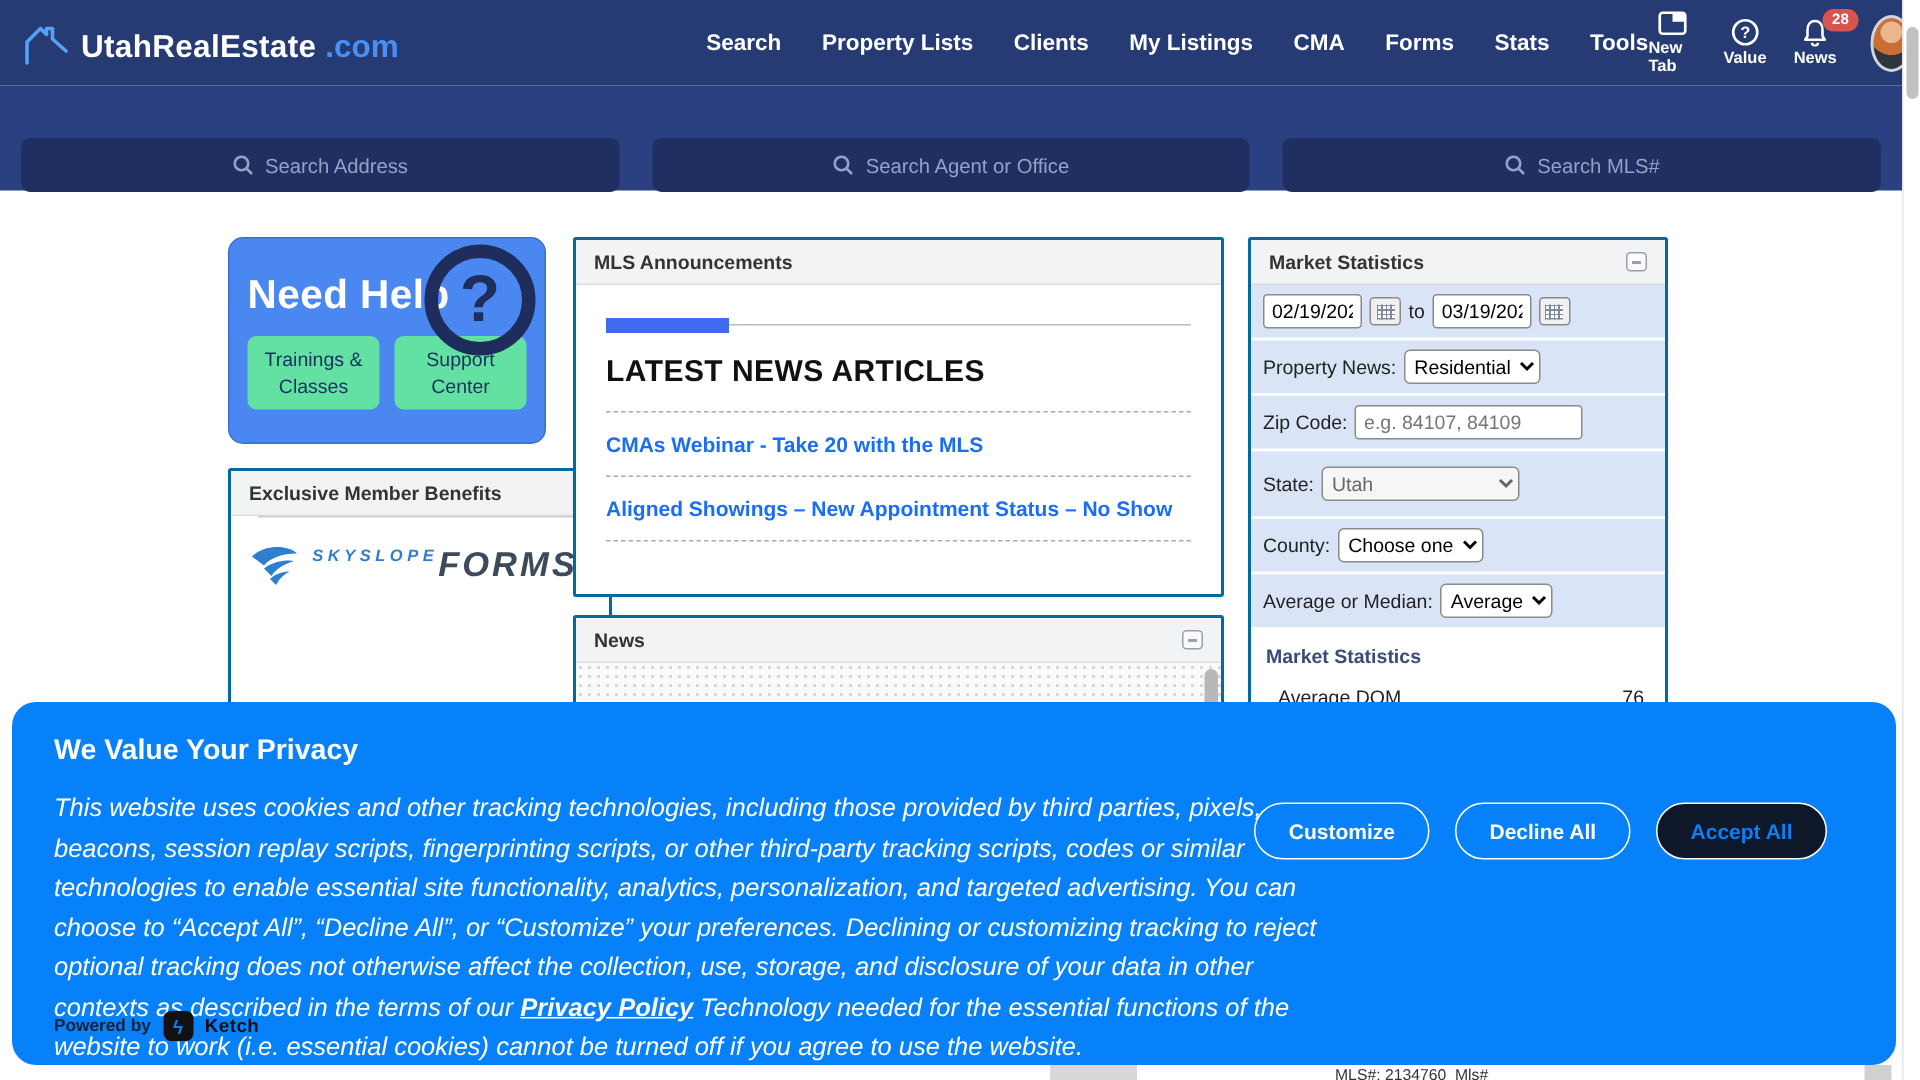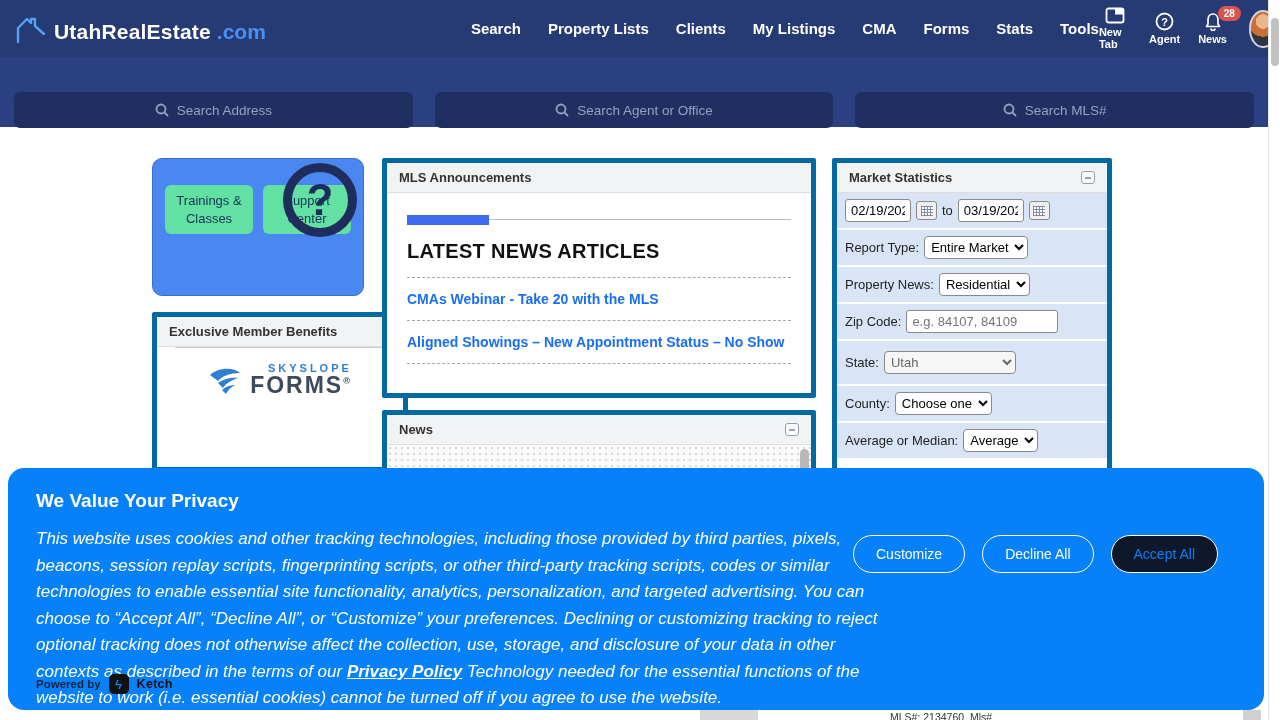--- a/index.html
+++ b/index.html
@@ -21,39 +21,39 @@
 
   
   .searchrow { position:absolute; left:0; top:57px; width:1268px; height:70px; background:#2b4080; display:flex; align-items:center; gap:22px; padding:0 14px; z-index:5; }
   .searchbox { flex:1; height:36px; background:#1f2f61; border-radius:6px; display:flex; align-items:center; justify-content:center; gap:8px; cursor:text;margin-top:36px; }
   .searchbox span { color:#93a1c4; font-size:13.5px; }
   .mag { stroke:#93a1c4; }
 
   
   .main { position:absolute; left:0; top:127px; width:1268px; height:593px; background:#fff; }
 
-  .panel { position:absolute; background:#fff; border:5px solid #0369a1; border-radius:2px; box-shadow:0 1px 2px rgba(0,0,0,.05); }
+  .panel { position:absolute; background:#fff; border:2px solid #0369a1; border-radius:2px; box-shadow:0 1px 2px rgba(0,0,0,.05); }
   .panel-header { background:#f1f3f5; border-bottom:1px solid #ddd; padding:7px 12px; font-size:13px; font-weight:bold; color:#333; display:flex; align-items:center; justify-content:space-between; }
   .collapse-icon { width:14px; height:13px; border:1px solid #98a0ac; border-radius:3px; position:relative; cursor:pointer; background:#fbfbfb; }
   .collapse-icon::after { content:""; position:absolute; left:3px; right:3px; top:5px; height:2px; background:#98a0ac; }
 
   
   .need-help { position:absolute; left:152px; top:31px; width:212px; height:138px; background:#4b87f0; border:1px solid #3a6fd0; border-radius:10px; padding:14px 12px; overflow:hidden; }
   .nh-title { color:#fff; font-size:27px; font-weight:800; margin-top:8px; letter-spacing:.3px; }
   .nh-q { position:absolute; right:6px; top:4px; width:74px; height:74px; border:9px solid #1e2d5c; border-radius:50%; display:flex; align-items:center; justify-content:center; color:#1e2d5c; font-size:44px; font-weight:800; background:transparent; }
   .nh-buttons { display:flex; gap:10px; margin-top:12px; }
   .nh-btn { flex:1; background:#62e1a3; border:none; border-radius:6px; color:#16325c; font-size:13px; font-family:"Liberation Sans",sans-serif; padding:7px 4px; line-height:1.35; cursor:pointer; }
 
   
   .benefits { left:152px; top:185px; width:256px; height:160px; overflow:hidden; }
   .logo-block { display:flex; align-items:center; justify-content:center; padding:14px 6px; gap:8px; }
   .aligned-text .l1 { color:#9aa3ad; font-size:16px; letter-spacing:2.5px; }
   .aligned-text .l2 { color:#1d2b3a; font-size:19px; font-weight:800; letter-spacing:1px; }
   .logo-divider { border-top:1px solid #ccc; margin:0 18px; }
-  .sky-text { display:flex; flex-direction:column; align-items:flex-end; }
+  .sky-text { display:flex; align-items:flex-start;font-style:italic; }
   .sky-text .l1 { color:#2f7fd0; font-size:11px; font-weight:bold; letter-spacing:3px; }
   .sky-text .l2 { color:#3c4a5a; font-size:23px; font-weight:bold; letter-spacing:2px; line-height:1; }
   .reg { font-size:9px; vertical-align:super; color:#3c4a5a; }
 
   
   .announcements { left:382px; top:31px; width:434px; height:240px; }
   .ann-body { padding:18px 20px 10px; }
   .ann-topline { position:relative; border-top:1px solid #bbb; margin-top:8px; }
   .ann-bluebar { position:absolute; left:0; top:-5px; width:82px; height:10px; background:#3f6af0; }
   .ann-heading { font-size:20px; font-weight:800; color:#111; margin:20px 0 14px; letter-spacing:.3px; }
@@ -90,21 +90,21 @@
   .peek-mls { position:absolute; left:890px; top:584px; font-size:10.5px; color:#333; white-space:pre; }
   .peek-gray1 { position:absolute; left:700px; top:583px; width:58px; height:10px; background:#d8d8d8; }
   .peek-gray2 { position:absolute; left:1243px; top:583px; width:18px; height:10px; background:#d0d0d0; }
 
   
   .cookie { position:absolute; left:8px; top:468px; width:1256px; height:242px; background:#0781f9; border-radius:16px; z-index:20; color:#fff; padding:22px 28px; }
   .cookie-title { font-size:19px; font-weight:bold; margin-bottom:14px; }
   .cookie-text { font-style:italic; font-size:17px; line-height:1.56; width:852px; }
   .cookie-link { color:#fff; font-weight:bold; text-decoration:underline; cursor:pointer; }
   .cookie-buttons { position:absolute; right:46px; top:67px; display:flex; gap:17px; }
-  .cookie-btn { border-radius:22px; padding:10px 22px; font-size:14px; font-weight:normal; font-family:"Liberation Sans",sans-serif; cursor:pointer; white-space:nowrap; }
+  .cookie-btn { border-radius:22px; padding:10px 22px; font-size:14px; font-weight:bold; font-family:"Liberation Sans",sans-serif; cursor:pointer; white-space:nowrap; }
   .btn-outline { background:transparent; border:1.5px solid #fff; color:#fff; }
   .btn-solid { background:#0f172a; border:1.5px solid #fff; color:#0781f9; }
   .powered { position:absolute; left:28px; bottom:16px; display:flex; align-items:center; gap:8px; }
   .powered-label { font-size:11.5px; color:#16223c;font-weight:bold; }
   .ketch-logo { width:20px; height:20px; background:#111; border-radius:5px; display:flex; align-items:center; justify-content:center; color:#0781f9; font-size:13px; font-weight:bold; }
   .ketch-name { font-size:12.5px; color:#111; font-weight:bold; letter-spacing:.3px; }
 
   
   .scrollbar { position:absolute; right:0; top:0; width:12px; height:720px; background:#fff; border-left:1px solid #e4e4e4; z-index:30; }
   .scroll-thumb { position:absolute; left:2px; top:18px; width:8px; height:48px; background:#c1c1c1; border-radius:4px; cursor:pointer; }
@@ -138,21 +138,21 @@
         <rect x="1.5" y="1.5" width="17" height="14" rx="2" fill="none" stroke="#fff" stroke-width="1.8"></rect>
         <rect x="10" y="1.5" width="8.5" height="6" fill="#fff"></rect>
       </svg>
       <span class="nav-action-label">New Tab</span>
     </div>
     <div class="nav-action">
       <svg width="19" height="19" viewBox="0 0 19 19">
         <circle cx="9.5" cy="9.5" r="8" fill="none" stroke="#fff" stroke-width="1.8"></circle>
         <text x="9.5" y="13.5" text-anchor="middle" font-size="11" font-weight="bold" fill="#fff" font-family="Liberation Sans, sans-serif">?</text>
       </svg>
-      <span class="nav-action-label">Agent</span>
+      <span class="nav-action-label">Value</span>
     </div>
     <div class="nav-action">
       <svg width="18" height="19" viewBox="0 0 18 19">
         <path d="M9 2 C5.5 2 4 5 4 8 L4 12 L2.5 14.5 L15.5 14.5 L14 12 L14 8 C14 5 12.5 2 9 2 Z" fill="none" stroke="#fff" stroke-width="1.7" stroke-linejoin="round"></path>
         <path d="M7 16.5 a2 2 0 0 0 4 0" fill="none" stroke="#fff" stroke-width="1.7"></path>
       </svg>
       <span class="badge">28</span>
       <span class="nav-action-label">News</span>
     </div>
     <div class="avatar"></div>
@@ -182,20 +182,21 @@
     <span>Search MLS#</span>
   </div>
 </div>
 
 <div class="main">
 
   <div class="need-help">
     <div class="nh-q">
         <span>?</span>
       </div>
+    <div class="nh-title">Need Help</div>
     <div class="nh-buttons">
       <button class="nh-btn">Trainings &amp; Classes</button>
       <button class="nh-btn">Support Center</button>
     </div>
   </div>
 
   <div class="panel benefits">
     <div class="panel-header">
       <span>Exclusive Member Benefits</span>
     </div>
@@ -251,24 +252,20 @@
       <button class="cal-btn">
           <span class="cal-grid"></span>
         </button>
       <span>to</span>
       <input class="ms-input date-input" value="03/19/2026" style="">
       <button class="cal-btn">
           <span class="cal-grid"></span>
         </button>
     </div>
 
-    <div class="ms-row">
-      <label>Report Type:</label>
-      <select><option>Entire Market</option></select>
-    </div>
 
     <div class="ms-row">
       <label>Property News:</label>
       <select><option>Residential</option></select>
     </div>
 
     <div class="ms-row">
       <label>Zip Code:</label>
       <input class="ms-input zip-input" placeholder="e.g. 84107, 84109" style="">
     </div>

